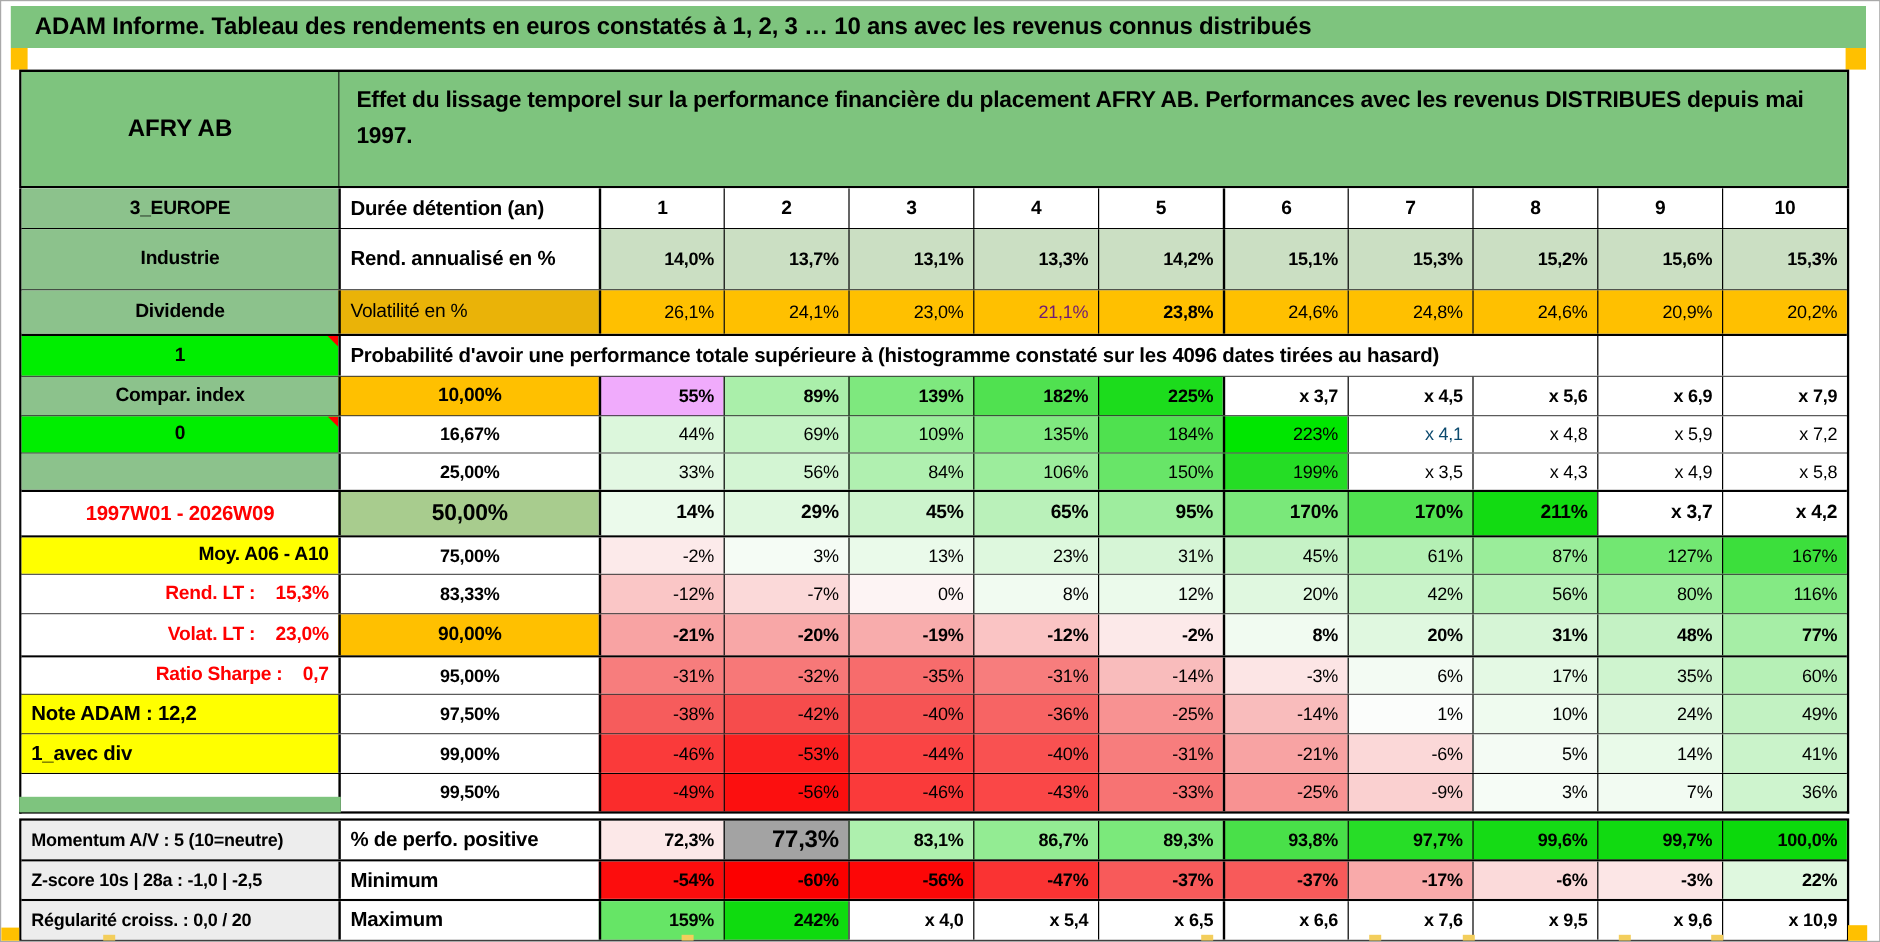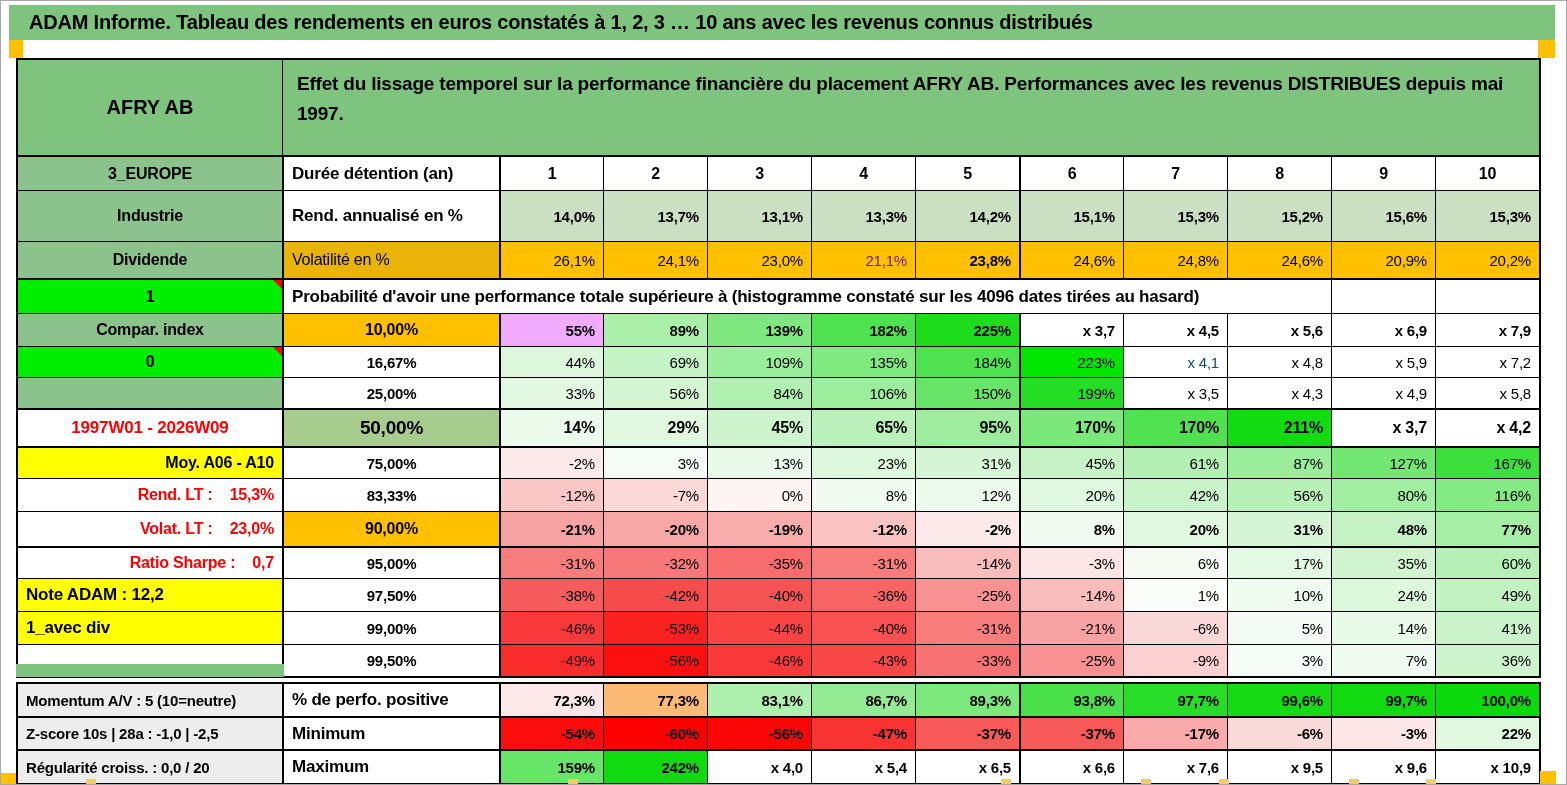--- a/index.html
+++ b/index.html
@@ -255,21 +255,21 @@
       </div>
     </div>
 
   <div class="strip"></div>
 
   <div id="bottom-grid" class="tgrid" style="top:681px;">
       <div class="trow" style="height: 32px;">
         <div class="cell" style="background: rgb(237, 237, 237); color: rgb(0, 0, 0); font-weight: 700; justify-content: flex-start; font-size: 15px;">Momentum A/V : 5 (10=neutre)</div>
         <div class="cell tl" style="background: rgb(255, 255, 255); color: rgb(0, 0, 0); font-weight: 700; justify-content: flex-start; font-size: 17px;">% de perfo. positive</div>
         <div class="cell tl" style="background: rgb(252, 232, 232); color: rgb(0, 0, 0); font-weight: 700; justify-content: flex-end; font-size: 15px;">72,3%</div>
-        <div class="cell" style="background: #fdba74; color: rgb(0, 0, 0); font-weight: 700; justify-content: flex-end; font-size: 15px;">77,3%</div>
+        <div class="cell" style="background: #a3a3a3; color: rgb(0, 0, 0); font-weight: 700; justify-content: flex-end; font-size: 20px;">77,3%</div>
         <div class="cell" style="background: rgb(174, 240, 174); color: rgb(0, 0, 0); font-weight: 700; justify-content: flex-end; font-size: 15px;">83,1%</div>
         <div class="cell" style="background: rgb(147, 236, 147); color: rgb(0, 0, 0); font-weight: 700; justify-content: flex-end; font-size: 15px;">86,7%</div>
         <div class="cell" style="background: rgb(123, 233, 123); color: rgb(0, 0, 0); font-weight: 700; justify-content: flex-end; font-size: 15px;">89,3%</div>
         <div class="cell tl" style="background: rgb(73, 224, 73); color: rgb(0, 0, 0); font-weight: 700; justify-content: flex-end; font-size: 15px;">93,8%</div>
         <div class="cell" style="background: rgb(39, 221, 39); color: rgb(0, 0, 0); font-weight: 700; justify-content: flex-end; font-size: 15px;">97,7%</div>
         <div class="cell" style="background: rgb(21, 219, 21); color: rgb(0, 0, 0); font-weight: 700; justify-content: flex-end; font-size: 15px;">99,6%</div>
         <div class="cell" style="background: rgb(17, 218, 17); color: rgb(0, 0, 0); font-weight: 700; justify-content: flex-end; font-size: 15px;">99,7%</div>
         <div class="cell" style="background: rgb(12, 217, 12); color: rgb(0, 0, 0); font-weight: 700; justify-content: flex-end; font-size: 15px;">100,0%</div>
       </div>
       <div class="trow tt" style="height: 31px;">

